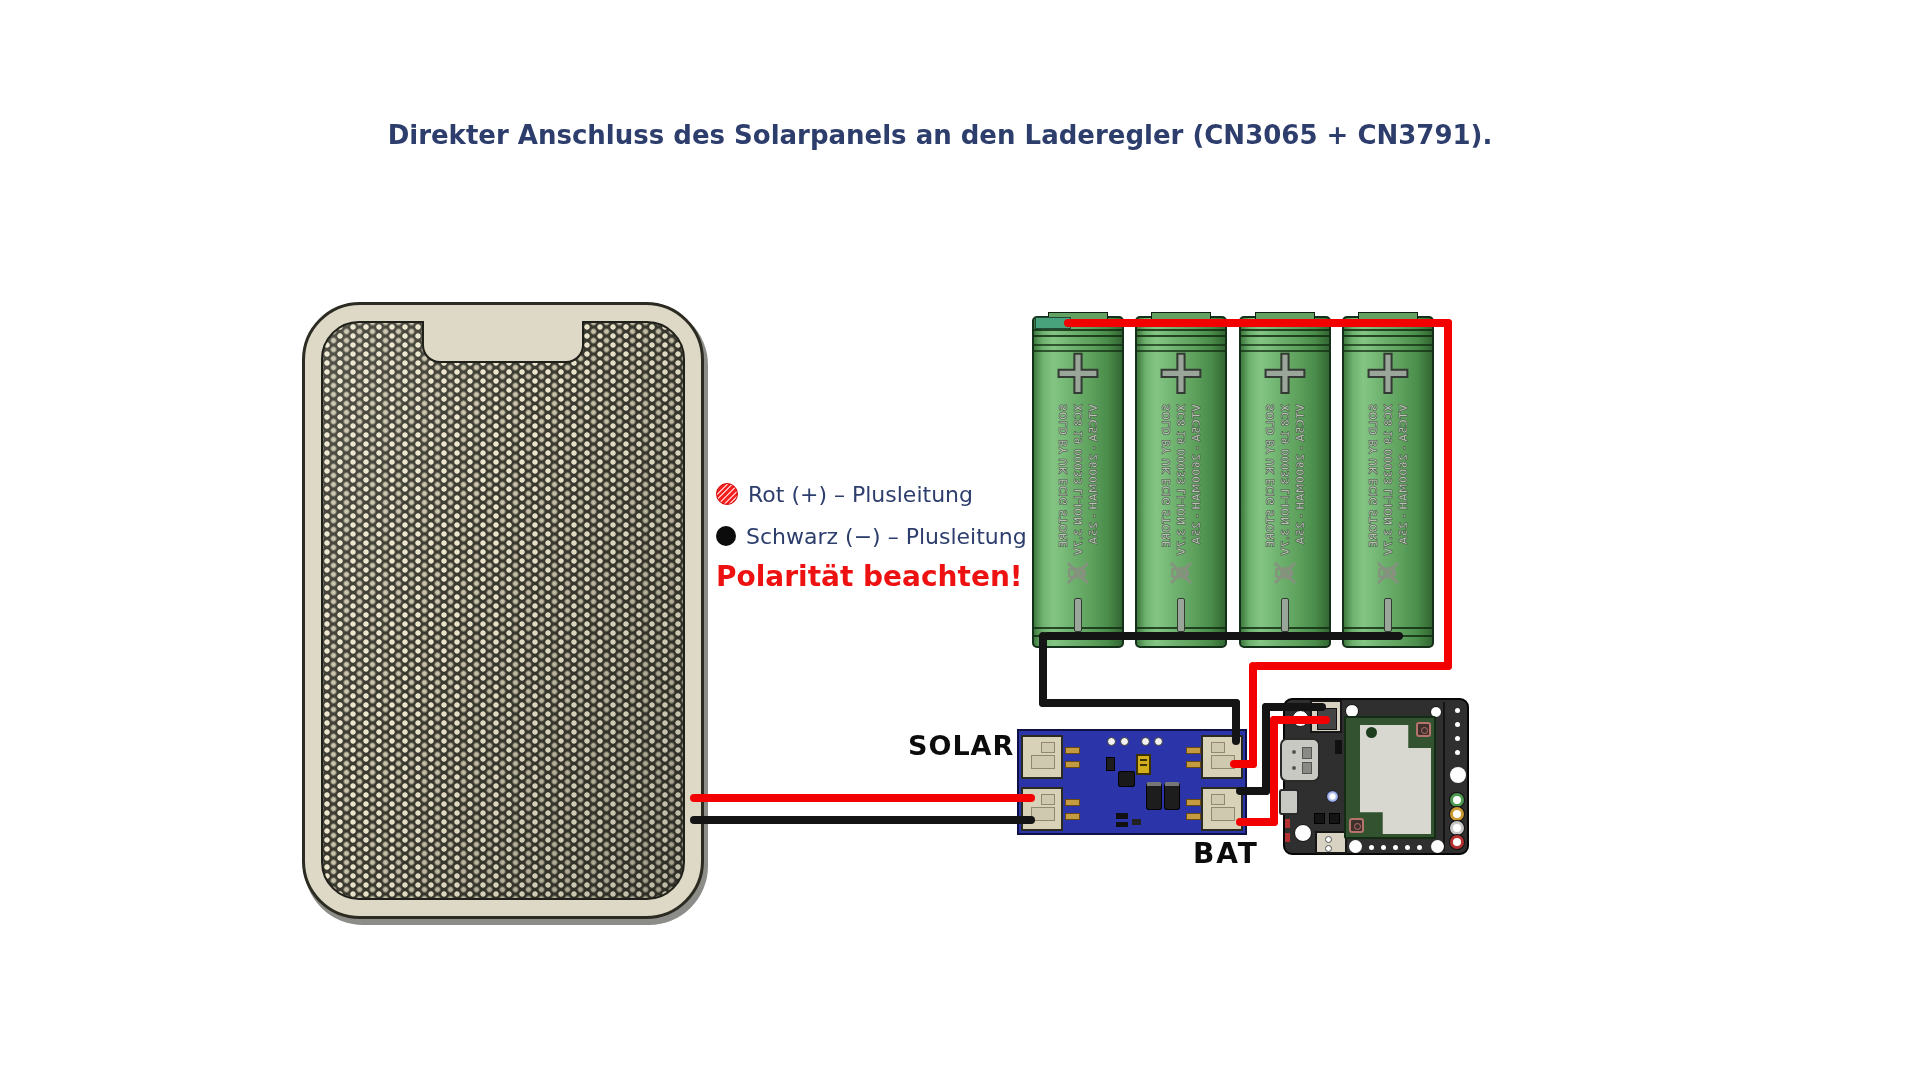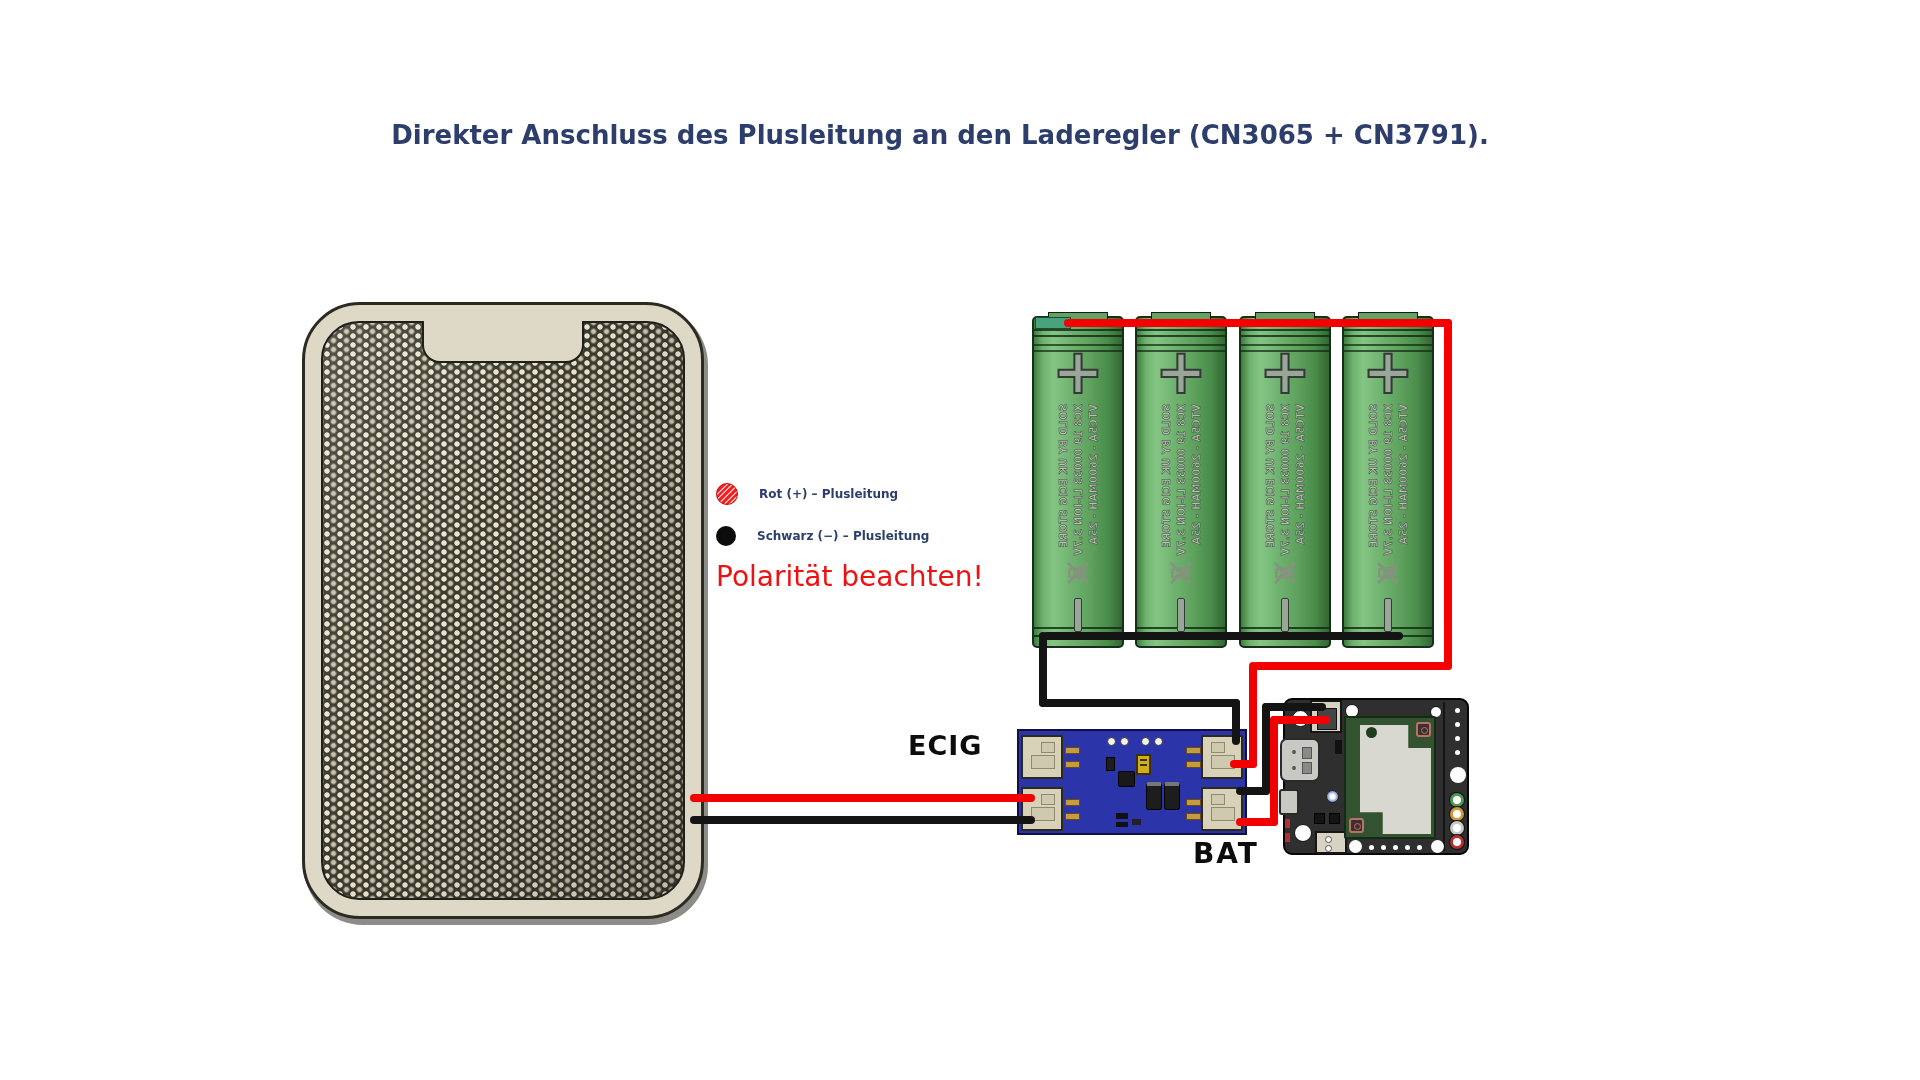--- a/index.html
+++ b/index.html
@@ -26,25 +26,25 @@
            radial-gradient(circle at 4px 4px, #ebe5cc 2.3px, rgba(0,0,0,0) 3.1px),
            radial-gradient(circle at 4px 4px, #c9c3aa 2.3px, rgba(0,0,0,0) 3.1px);
          background-size:100% 100%, 13px 9px, 13px 9px;
          background-position:0 0, 0 0, 6.5px 4.5px;}
   .panel-notch{position:absolute;top:16px;left:50%;transform:translateX(-50%);
          width:158px;height:40px;background:var(--panel-border,#ded8c6);
          border:2px solid #20201a;border-top:none;border-radius:0 0 18px 18px;}
 
   
   .legend-item{position:absolute;display:flex;align-items:center;gap:10px;height:22px;}
-  .legend-label{font-size:12px;font-weight:bold;color:var(--navy,#2d3e6d);white-space:nowrap;margin-left:11px;}
+  .legend-label{font-size:22px;font-weight:normal;color:var(--navy,#2d3e6d);white-space:nowrap;}
   .dot{width:20px;height:20px;border-radius:50%;flex:0 0 auto;}
   .dot-red{background:repeating-linear-gradient(135deg,#f52020 0 2.5px,#ffb9b9 2.5px 4px);border:1px solid #d00000;}
   .dot-black{background:#0c0c0c;}
-  .warning{position:absolute;left:716px;top:560px;font-size:28px;font-weight:normal;
+  .warning{position:absolute;left:716px;top:560px;font-size:28px;font-weight:bold;
            color:var(--warning-red,#ee1111);white-space:nowrap;}
 
   
   .battery{position:absolute;top:316px;width:92px;height:332px;
      border:2px solid #15301a;border-radius:5px;box-sizing:border-box;
      background-image:
        linear-gradient(rgba(15,40,15,.8),rgba(15,40,15,.8)),
        linear-gradient(rgba(15,40,15,.8),rgba(15,40,15,.8)),
        linear-gradient(rgba(15,40,15,.7),rgba(15,40,15,.7)),
        linear-gradient(rgba(15,40,15,.7),rgba(15,40,15,.7)),
@@ -98,21 +98,21 @@
        border-radius:3px;box-sizing:border-box;}
   .ant::after{content:"";position:absolute;left:3px;top:3px;width:5px;height:5px;
        border:1.5px solid #b5736b;border-radius:50%;}
   .divline{position:absolute;background:#141414;}
 </style>
 </head>
 <body>
 
 <div id="canvas">
 
-  <div class="subtitle">Direkter Anschluss des Plusleitung an den Laderegler (CN3065 + CN3791).</div>
+  <div class="subtitle">Direkter Anschluss des Solarpanels an den Laderegler (CN3065 + CN3791).</div>
 
   <div class="panel">
     <div class="panel-inner"></div>
     <div class="panel-notch"></div>
   </div>
 
   <div class="legend-item" style="left:716px;top:483px;">
     <span class="dot dot-red"></span>
     <span class="legend-label">Rot (+) – Plusleitung</span>
   </div>
@@ -236,21 +236,21 @@
     <div class="gpin" style="left:167px;top:16px;"></div>
     <div class="gpin" style="left:167px;top:30px;"></div>
     <div class="jst" style="left:182px;top:56px;">
       <i style="left:8px;top:5px;width:12px;height:9px;"></i>
         <i style="left:8px;top:18px;width:22px;height:12px;"></i>
     </div>
     <div class="gpin" style="left:167px;top:68px;"></div>
     <div class="gpin" style="left:167px;top:82px;"></div>
   </div>
 
-  <div class="abs" style="left:908px;top:730px;font-size:27px;font-weight:bold;color:#0c0c0c;letter-spacing:1px;">ECIG</div>
+  <div class="abs" style="left:908px;top:730px;font-size:27px;font-weight:bold;color:#0c0c0c;letter-spacing:1px;">SOLAR</div>
   <div class="abs" style="left:1193px;top:837px;font-size:28px;font-weight:bold;color:#0c0c0c;letter-spacing:2px;">BAT</div>
 
   <div class="mcu">
     <div class="ccomp" style="left:25px;top:0;width:32px;height:33px;background:#d8d2c2;border:2px solid #161616;">
       <div style="position:absolute;left:5px;top:6px;width:18px;height:20px;background:#454545;border:1px solid #111;"></div>
     </div>
     <div class="mdot" style="left:7px;top:10px;width:15px;height:15px;border:1.5px solid #111;"></div>
     <div class="mdot" style="left:60px;top:4px;width:12px;height:12px;border:1.5px solid #111;"></div>
     <div class="mdot" style="left:145px;top:6px;width:10px;height:10px;border:1.5px solid #111;"></div>
     <div class="ccomp" style="left:-5px;top:38px;width:40px;height:44px;background:#c9c9c3;border:2px solid #2a2a2a;border-radius:7px;">

